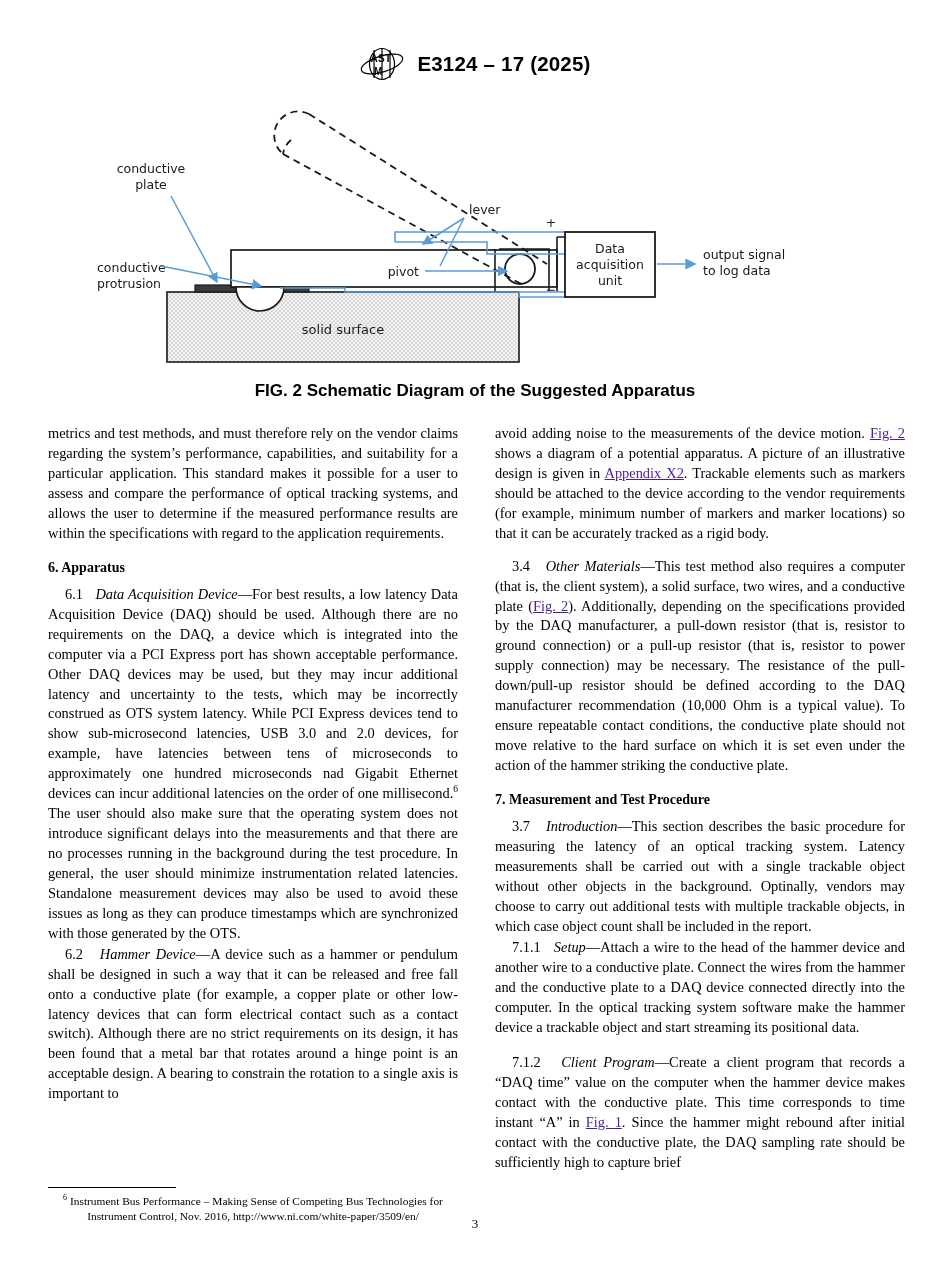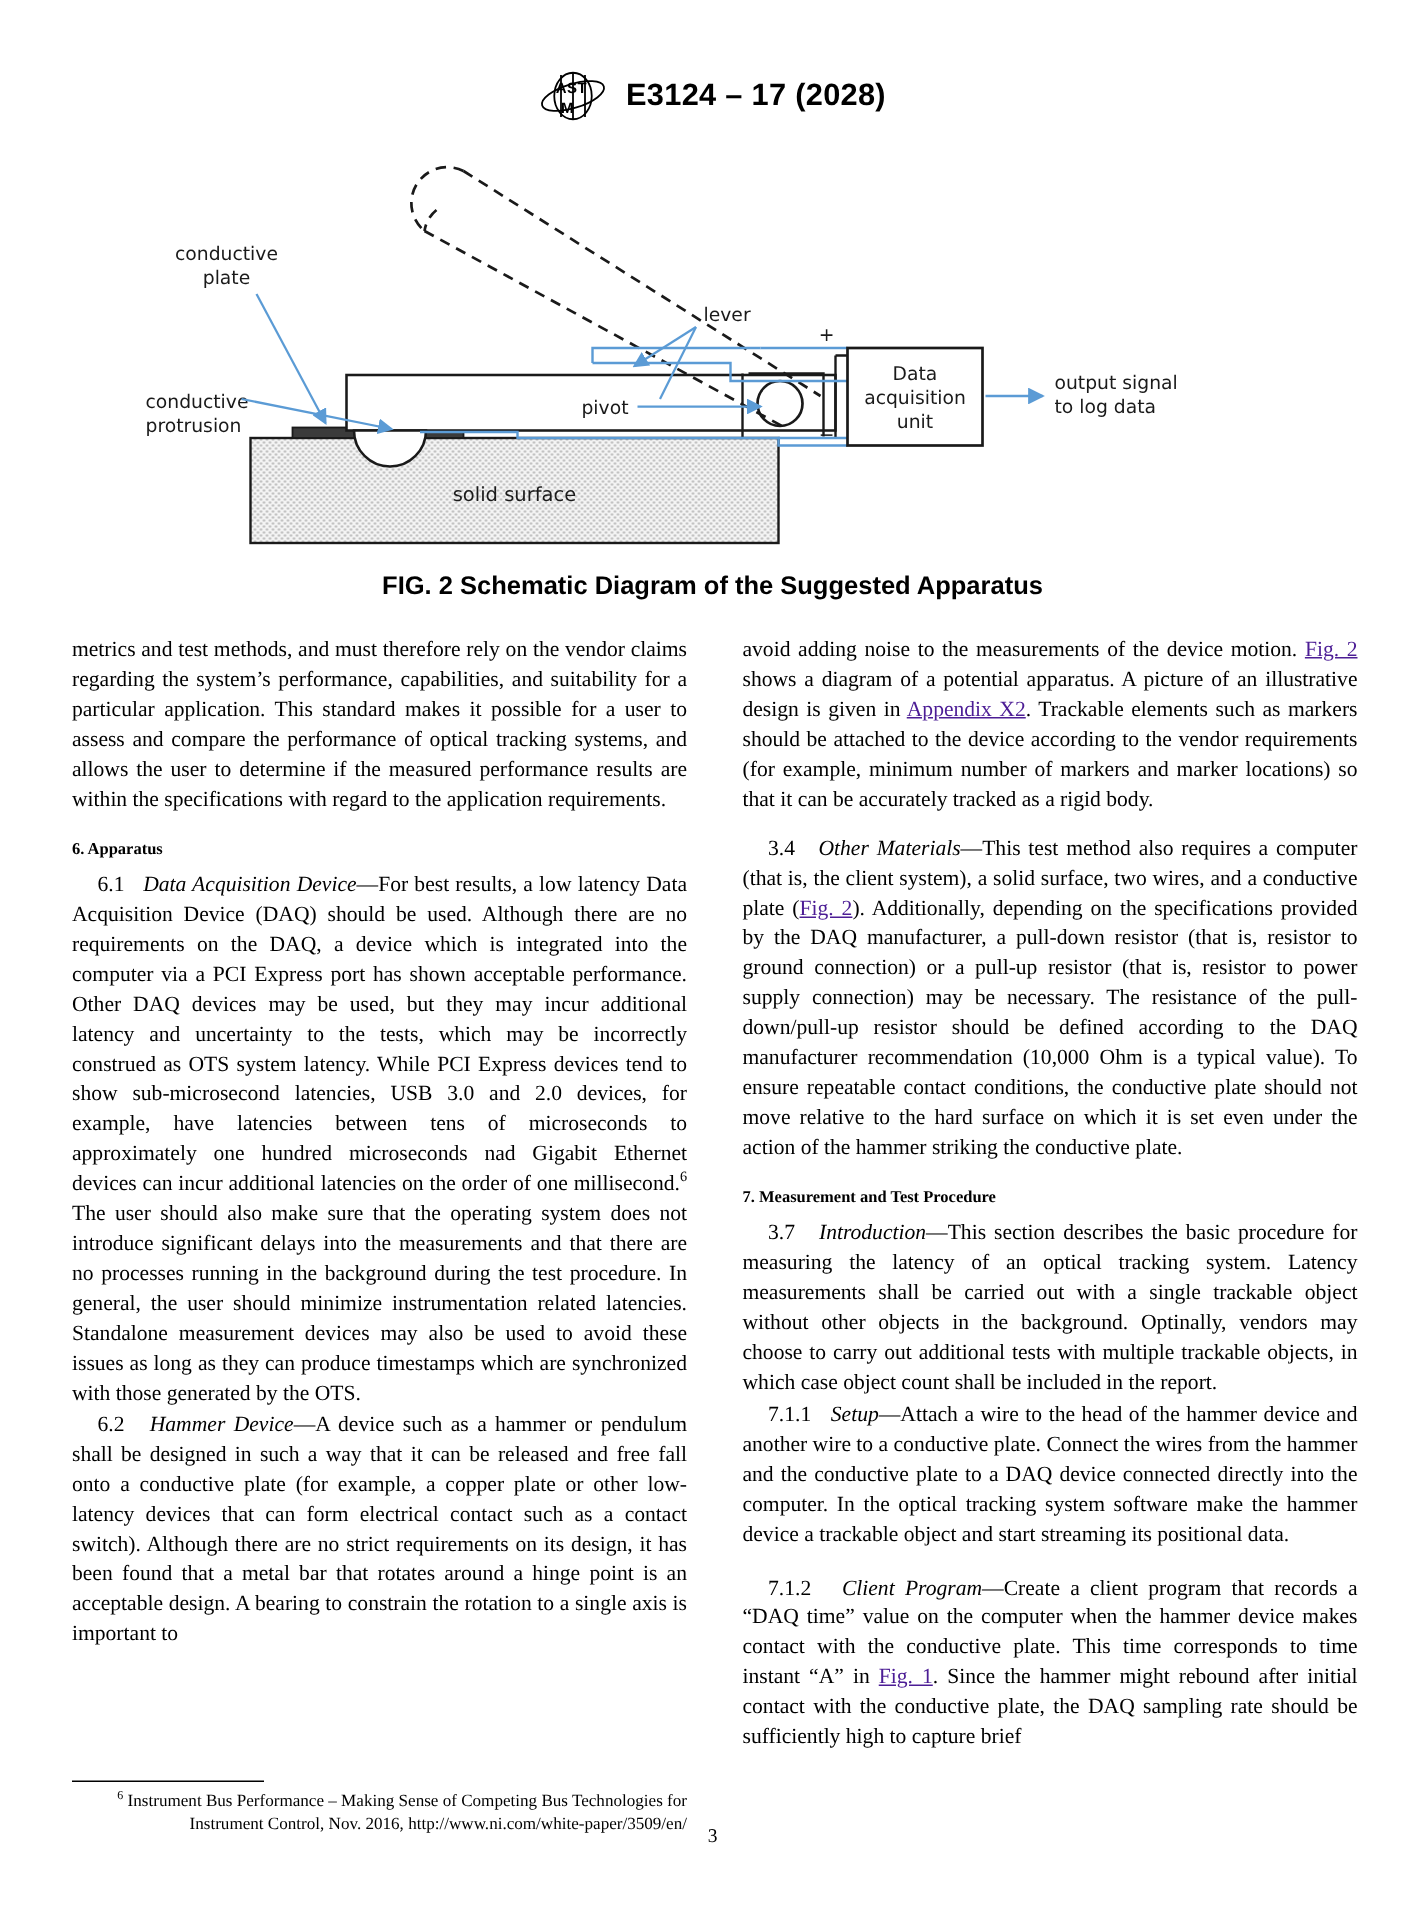--- a/index.html
+++ b/index.html
@@ -87,21 +87,21 @@
     text-align: justify;
     text-justify: inter-word;
     hyphens: none;
   }
   p.indent {
     text-indent: 17px;
   }
   h3.section-head {
     font-family: "Liberation Serif", "DejaVu Serif", serif;
     font-weight: bold;
-    font-size: 11px;
+    font-size: 14px;
     margin: 15px 0 8px 0;
     line-height: 1.3;
   }
   em.term {
     font-style: italic;
   }
   .xref {
     color: #4c1d95;
   }
   sup.fn {
@@ -120,21 +120,21 @@
   .footnote-rule {
     width: 128px;
     height: 0;
     border-top: 1px solid #000;
     margin-bottom: 6px;
   }
   p.footnote-text {
     margin: 0;
     font-size: 11.4px;
     line-height: 1.33;
-    text-align: right;
+    text-align: center;
   }
   .footnote-text sup {
     font-size: 8px;
     vertical-align: super;
     line-height: 0;
   }
 
   
   .page-number {
     position: absolute;
@@ -171,21 +171,21 @@
         <line x1="30" y1="8" x2="30" y2="64"></line>
         <line x1="62" y1="8" x2="62" y2="64"></line>
       </g>
       <g fill="#000" font-family="Liberation Sans, DejaVu Sans, sans-serif" font-weight="bold" font-size="20">
         <text x="23" y="32">A</text>
         <text x="38" y="32">S</text>
         <text x="52" y="32">T</text>
         <text x="30" y="58">M</text>
       </g>
     </svg>
-    <div class="header-title">E3124 – 17 (2028)</div>
+    <div class="header-title">E3124 – 17 (2025)</div>
   </div>
 
   <div class="figure-wrap">
     <svg class="figure-svg" width="760" height="292" viewBox="0 0 760 292">
       <defs>
         <pattern id="hatchDots" width="4" height="4" patternUnits="userSpaceOnUse">
           <rect width="4" height="4" fill="#f4f4f4"></rect>
           <circle cx="1" cy="1" r="0.85" fill="#bdbdbd"></circle>
           <circle cx="3" cy="3" r="0.85" fill="#bdbdbd"></circle>
         </pattern>

